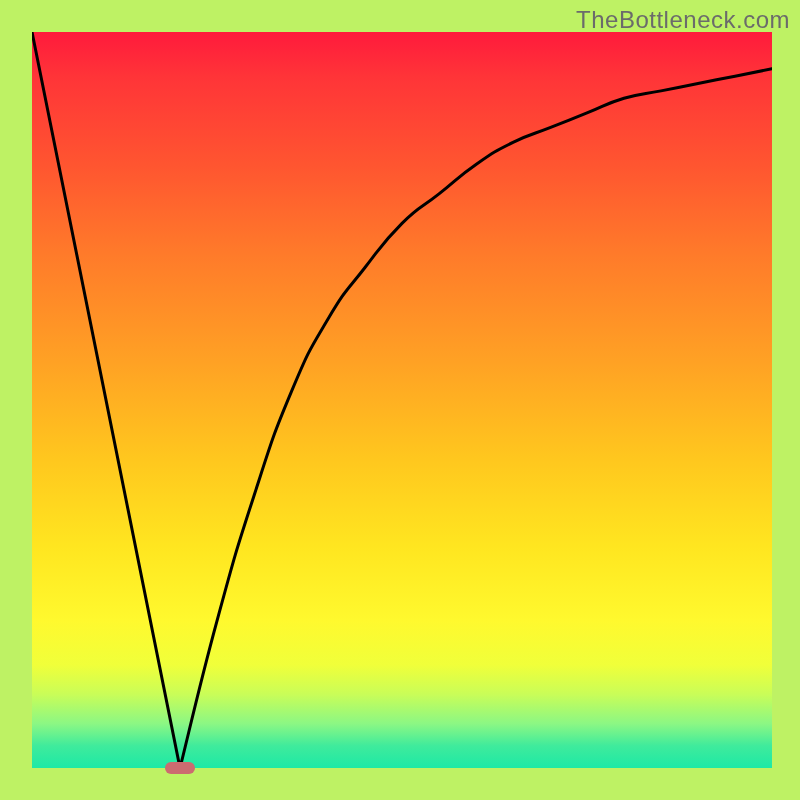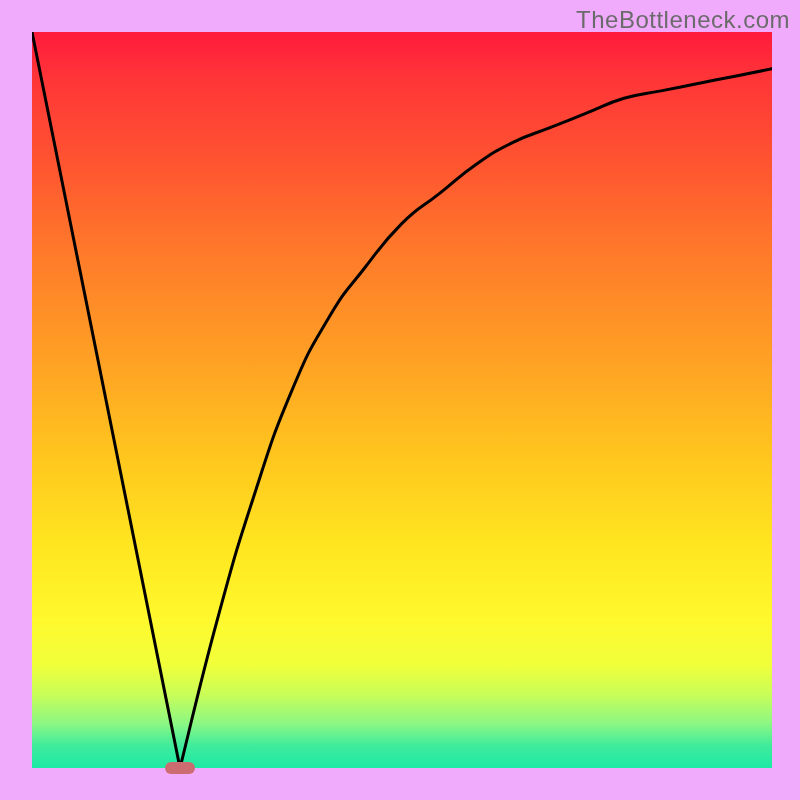--- a/index.html
+++ b/index.html
@@ -8,21 +8,21 @@
     width: 800px;
     height: 800px;
     background: #000;
     overflow: hidden;
     font-family: Arial, Helvetica, sans-serif;
   }
   .frame {
     position: relative;
     width: 800px;
     height: 800px;
-    background: #f0abfc;
+    background: #bef264;
   }
   .plot-area {
     position: absolute;
     left: 32px;
     top: 32px;
     width: 740px;
     height: 736px;
     
     background: linear-gradient(to bottom,
       #ff1a3c 0%,

